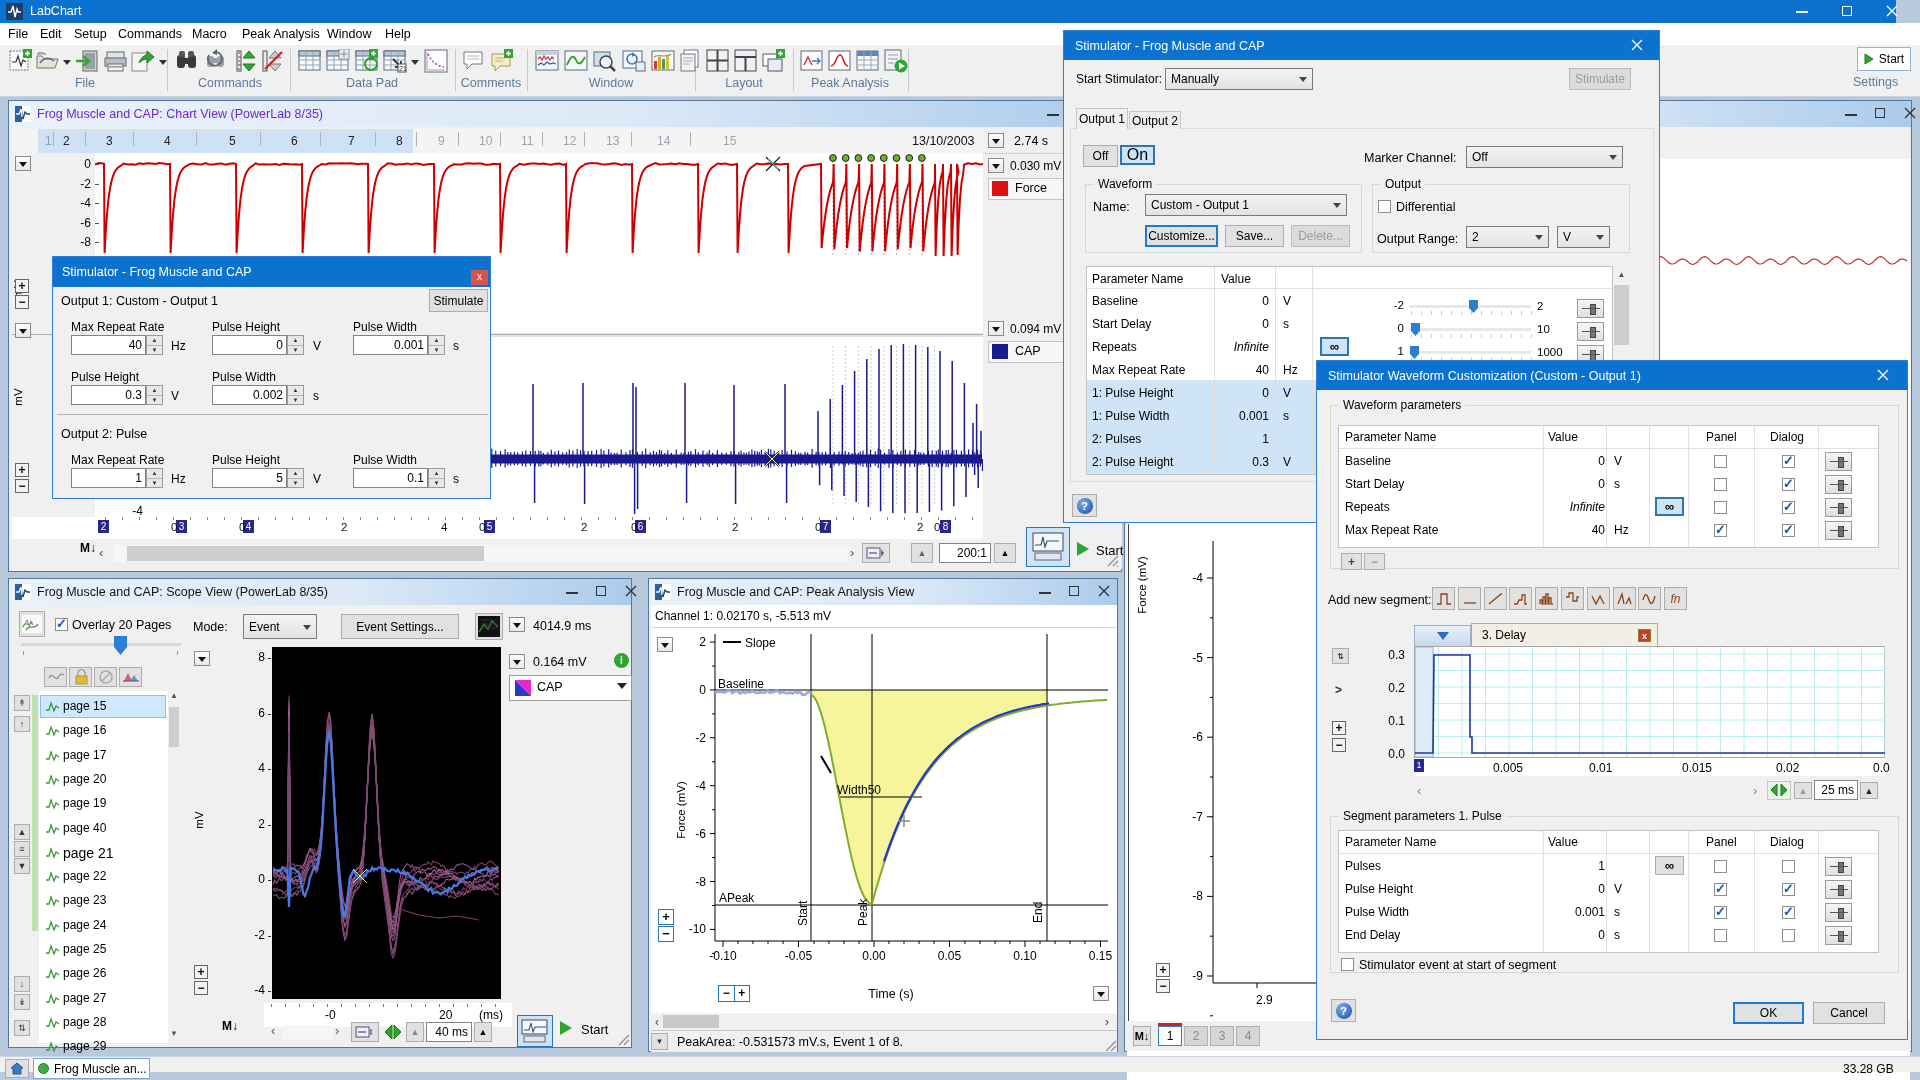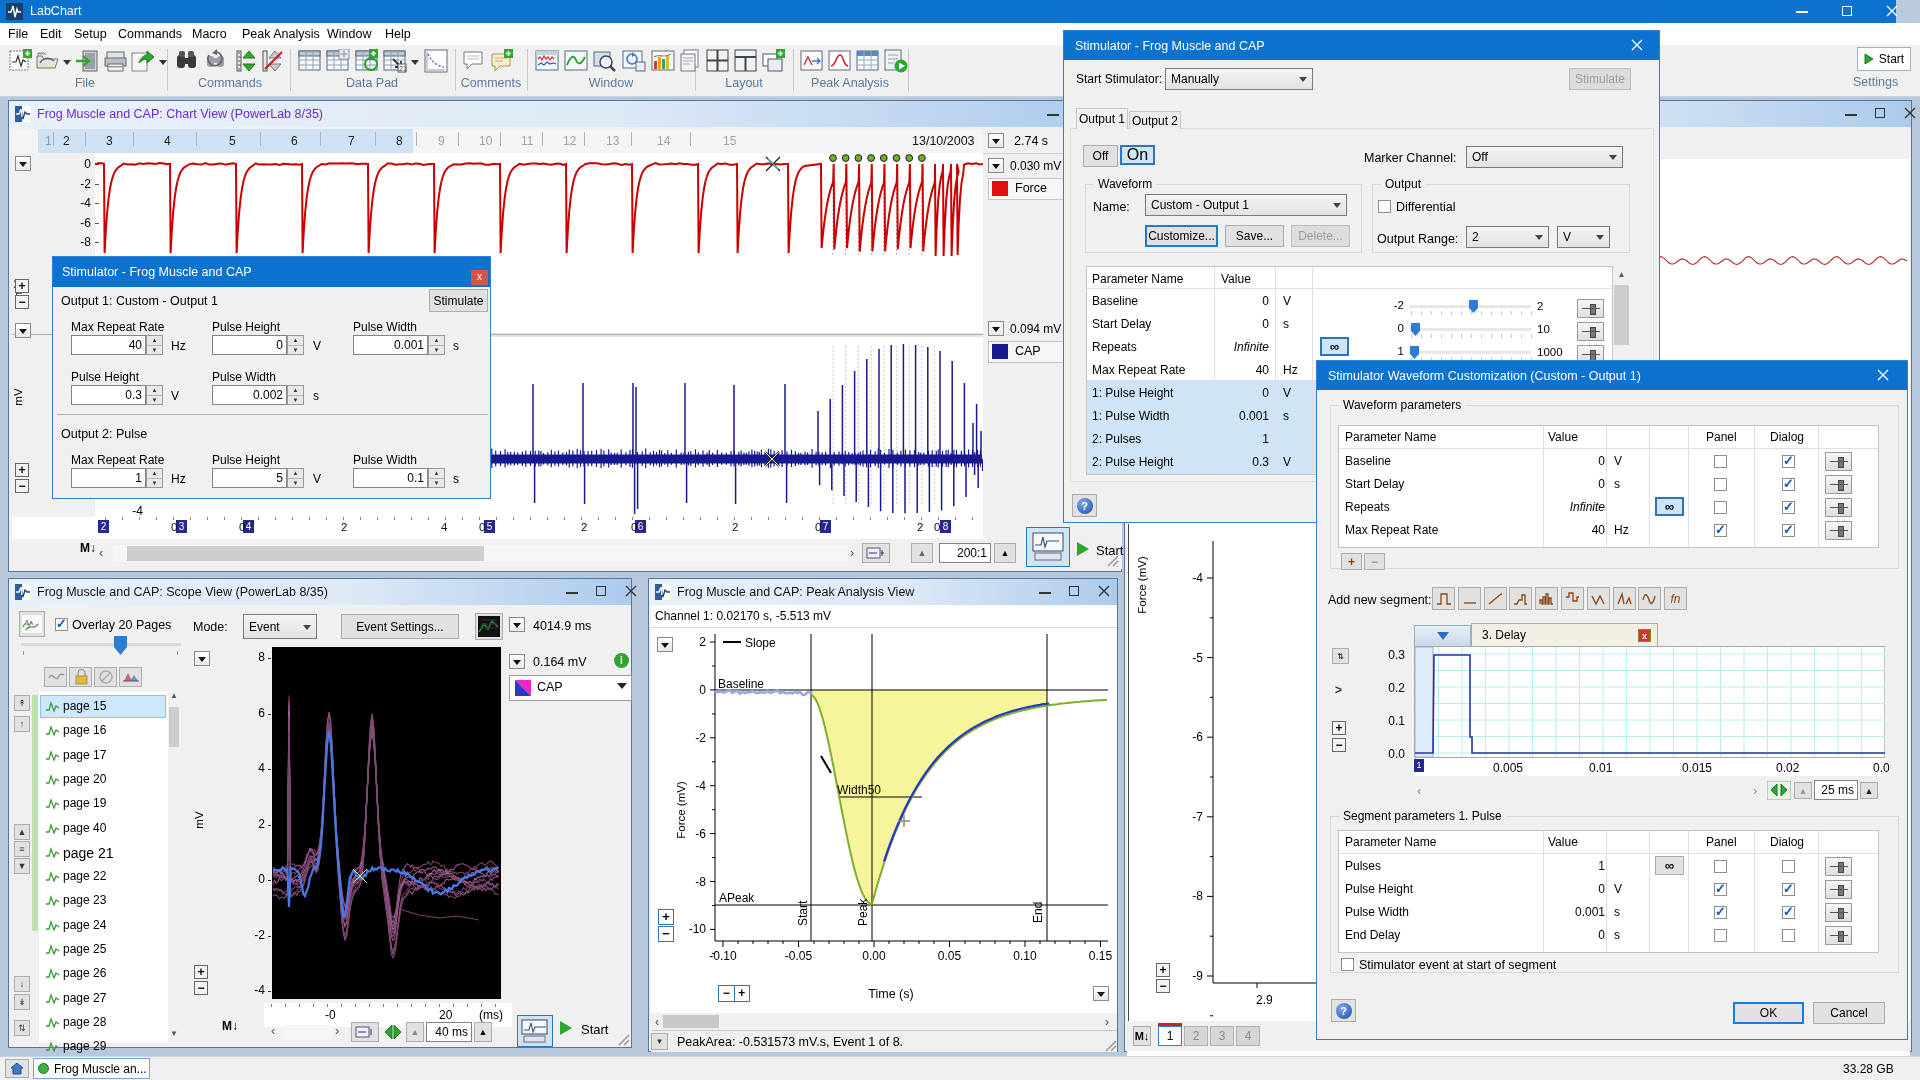--- a/index.html
+++ b/index.html
@@ -1253,20 +1253,20 @@
 <div class="cb" style="left:465px;top:568px"></div>
 <div class="sldbtn" style="left:508px;top:565px"></div>
 <div class="cb" style="left:24px;top:597px"></div>
 <div class="abs" style="left:42px;top:597px;font-size:12.5px;white-space:nowrap">Stimulator event at start of segment</div>
 <div class="btn" style="left:14px;top:638px;width:25px;height:23px">
       <div style="width:16px;height:16px;border-radius:8px;background:radial-gradient(circle at 35% 30%,#7aa8e8,#1a4fa8);color:#fff;font-size:11px;font-weight:bold;text-align:center;line-height:16px">?</div>
     </div>
 <div class="btnf" style="left:416px;top:641px;width:71px;height:22px;font-size:12px">OK</div>
 <div class="btn" style="left:496px;top:641px;width:72px;height:22px;font-size:12px">Cancel</div>
 </div>
-<div class="abs" style="left:0;top:1056px;width:1920px;height:24px;background:#f0f0f0;border-top:1px solid #c9d4e2">
+<div class="abs" style="left:0;top:1056px;width:1920px;height:16px;background:#f0f0f0;border-top:1px solid #c9d4e2">
 <div class="btn" style="left:5px;top:2px;width:24px;height:19px">
       <svg width="14" height="13">
         <path d="M7,1 L13,6 H11 V12 H3 V6 H1 Z" fill="#3a78c8" stroke="#26558c"></path>
       </svg>
     </div>
 <div class="abs" style="left:33px;top:1px;width:117px;height:21px;background:#fdfdfd;border:1px solid #7aa7d0;display:flex;align-items:center;font-size:12px"><span style="width:11px;height:11px;border-radius:6px;background:#3fae3f;border:1px solid #2a7a2a;margin:0 5px 0 4px"></span>Frog Muscle an...</div>
 <div class="abs" style="left:1843px;top:5px;font-size:12px">33.28 GB</div>
 </div>
 </body></html>

